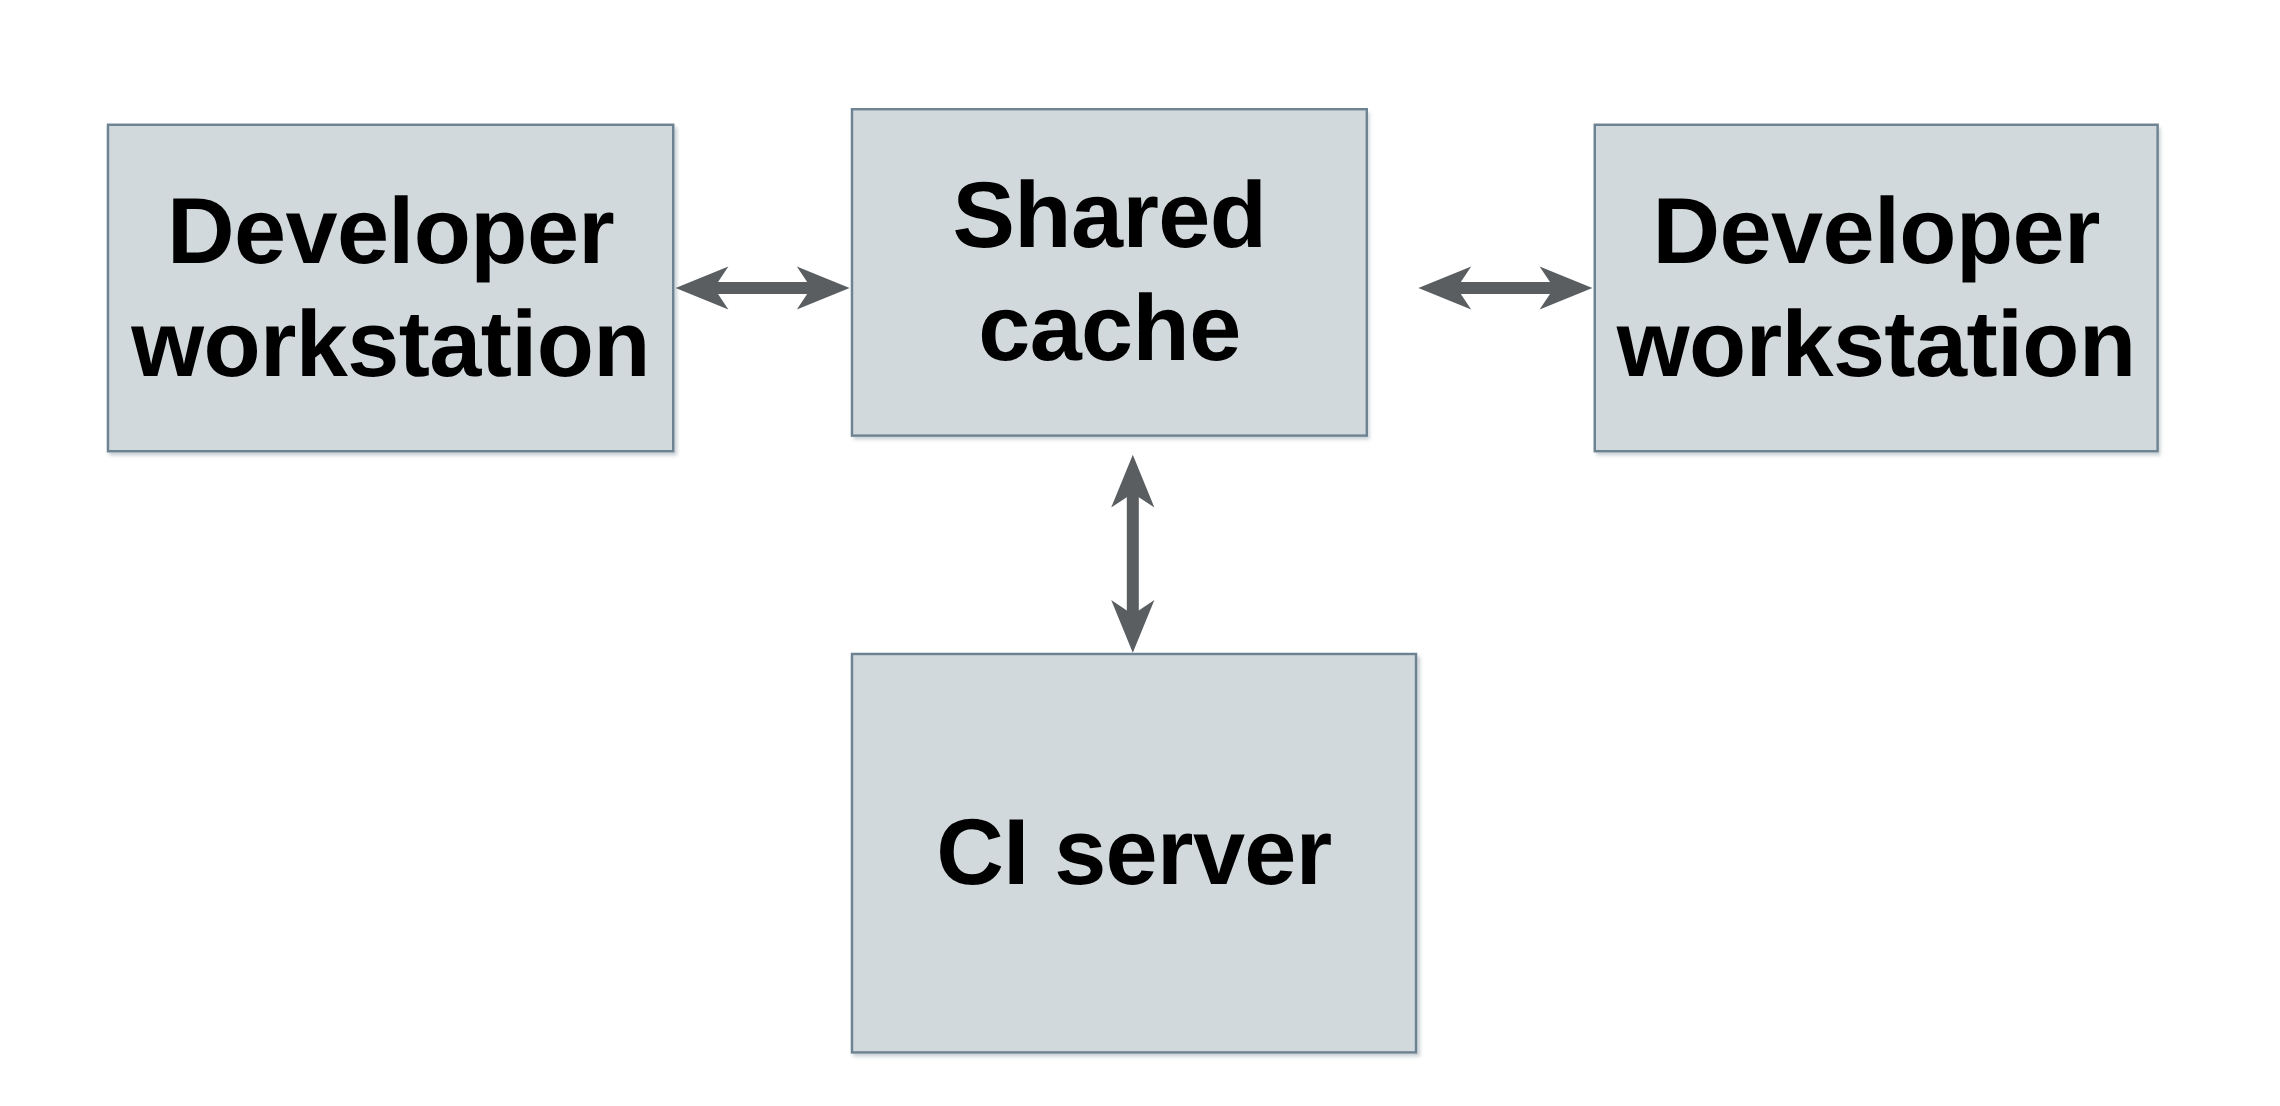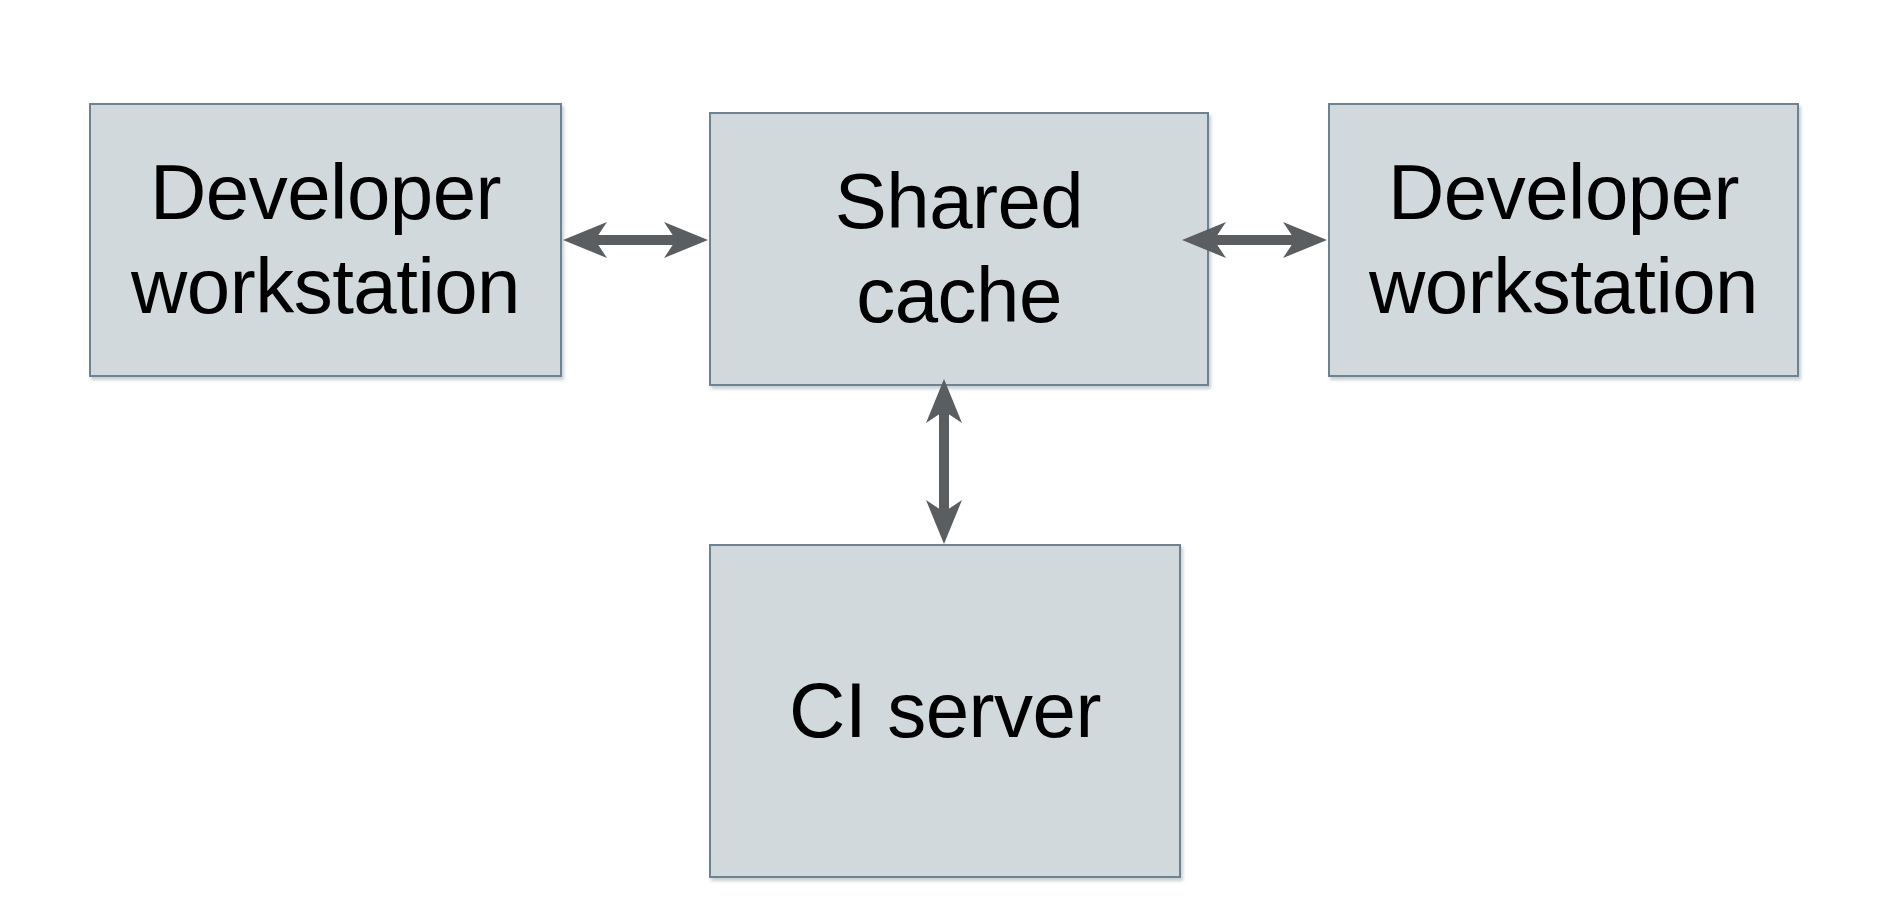--- a/index.html
+++ b/index.html
@@ -24,31 +24,32 @@
     background: var(--background);
   }
   .node {
     position: absolute;
     background: var(--node-fill);
     border: 2px solid var(--node-border);
     box-shadow: 2px 3px 3px rgba(96, 118, 131, 0.35);
     display: flex;
     align-items: center;
     justify-content: center;
+    font-weight: bold;
   }
   .node-label {
     font-size: 78px;
     line-height: 1.2;
     color: var(--text);
     text-align: center;
     white-space: pre-line;
     letter-spacing: -0.5px;
   }
   #node-dev-left     { left: 89px;   top: 103px; width: 473px; height: 274px; }
-  #node-shared-cache { left: 709px;  top: 112px; width: 500px; height: 274px; justify-content: center; }
+  #node-shared-cache { left: 709px;  top: 90px; width: 431px; height: 274px; justify-content: center; }
   #node-dev-right    { left: 1328px; top: 103px; width: 471px; height: 274px; }
   #node-ci-server    { left: 709px;  top: 544px; width: 472px; height: 334px; }
   .edge { position: absolute; color: var(--arrow); }
   #edge-left    { left: 562px;  top: 218px; width: 147px; height: 44px; }
   #edge-right   { left: 1181px; top: 218px; width: 147px; height: 44px; }
   #edge-bottom  { left: 922px;  top: 378px; width: 44px;  height: 167px; }
   .edge svg { display: block; width: 100%; height: 100%; }
 </style>
 </head>
 <body>

